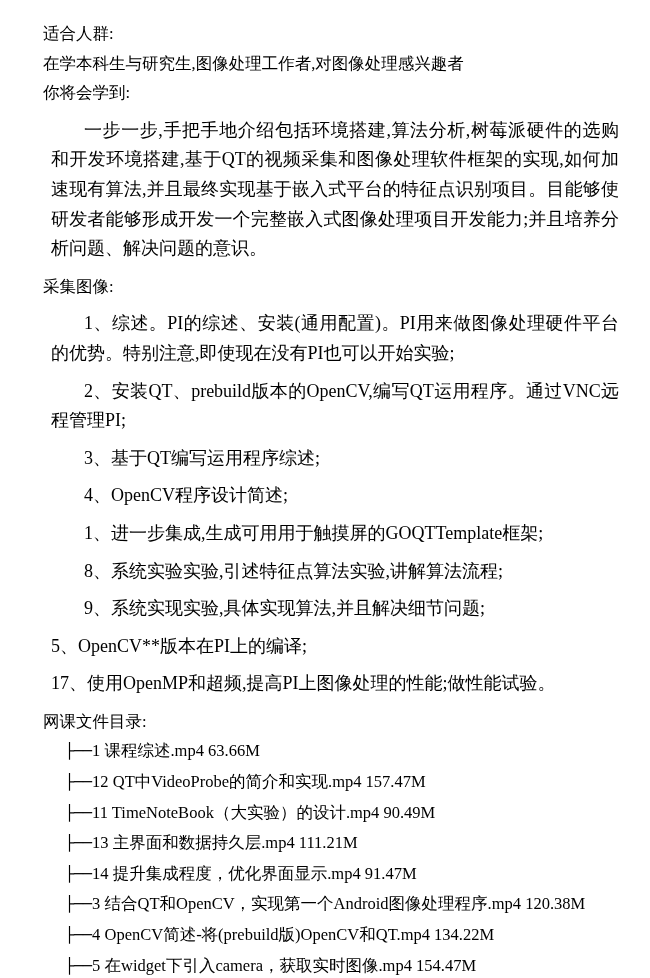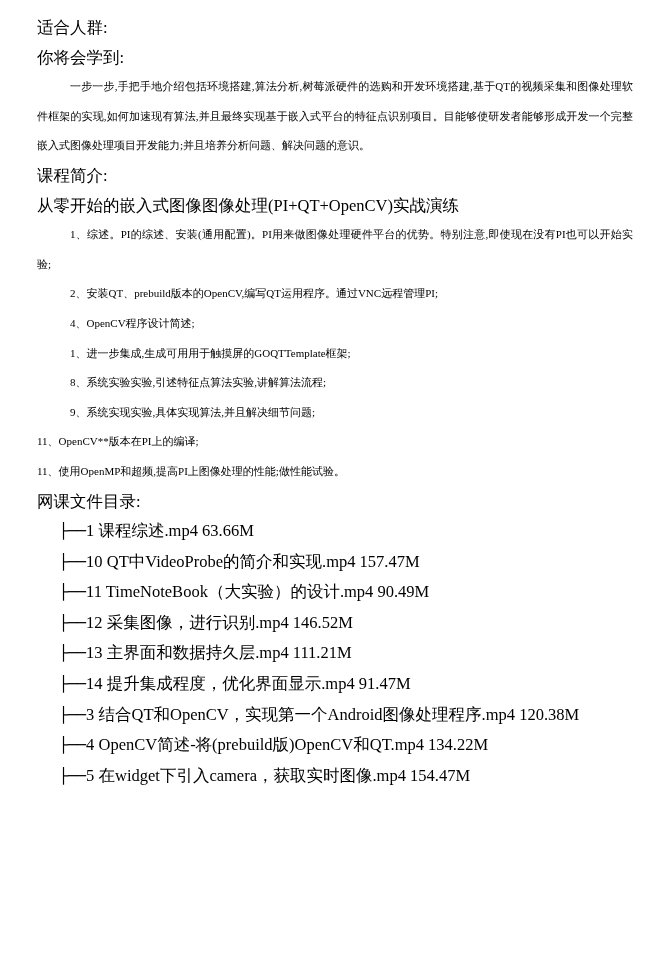--- a/index.html
+++ b/index.html
@@ -11,41 +11,41 @@
     width: 650px;
     height: 978px;
     font-family: "Liberation Serif", "DejaVu Serif", serif;
     color: #000000;
     overflow: hidden;
   }
   .page {
     width: 650px;
     height: 978px;
     position: relative;
-    padding: 3px;
+    padding: 9px;
     box-sizing: border-box;
     border-radius: 21px;
   }
   .content {
     padding: 10px 14px 0 34px;
     box-sizing: border-box;
   }
   .line {
     font-size: 16.5px;
     line-height: 29.6px;
     white-space: pre;
     letter-spacing: 0px;
   }
   .para {
-    font-size: 11px;
+    font-size: 18px;
     line-height: 29.6px;
     text-indent: 33px;
     text-align: justify;
     text-justify: inter-ideograph;
-    margin: 0;
+    margin: 8px;
   }
   .noindent {
     text-indent: 0;
   }
   .toc-line {
     font-size: 16.5px;
     line-height: 29.6px;
     white-space: pre;
     padding-left: 22px;
   }
@@ -54,42 +54,42 @@
     font-size: 15px;
   }
 </style>
 </head>
 <body>
 
 <div class="page">
   <div class="content">
 
     <div class="line">适合人群:</div>
+    <div class="line">在学本科生与研究生,图像处理工作者,对图像处理感兴趣者</div>
 
     <div class="line">你将会学到:</div>
     <p class="para">一步一步,手把手地介绍包括环境搭建,算法分析,树莓派硬件的选购和开发环境搭建,基于QT的视频采集和图像处理软件框架的实现,如何加速现有算法,并且最终实现基于嵌入式平台的特征点识别项目。目能够使研发者能够形成开发一个完整嵌入式图像处理项目开发能力;并且培养分析问题、解决问题的意识。</p>
 
-    <div class="line">课程简介:</div>
-    <div class="line">从零开始的嵌入式图像图像处理(PI+QT+OpenCV)实战演练</div>
+    <div class="line">采集图像:</div>
 
     <p class="para">1、综述。PI的综述、安装(通用配置)。PI用来做图像处理硬件平台的优势。特别注意,即使现在没有PI也可以开始实验;</p>
     <p class="para">2、安装QT、prebuild版本的OpenCV,编写QT运用程序。通过VNC远程管理PI;</p>
+    <p class="para">3、基于QT编写运用程序综述;</p>
     <p class="para">4、OpenCV程序设计简述;</p>
     <p class="para">1、进一步集成,生成可用用于触摸屏的GOQTTemplate框架;</p>
     <p class="para">8、系统实验实验,引述特征点算法实验,讲解算法流程;</p>
     <p class="para">9、系统实现实验,具体实现算法,并且解决细节问题;</p>
-    <p class="para noindent">11、OpenCV**版本在PI上的编译;</p>
-    <p class="para noindent">11、使用OpenMP和超频,提高PI上图像处理的性能;做性能试验。</p>
+    <p class="para noindent">5、OpenCV**版本在PI上的编译;</p>
+    <p class="para noindent">17、使用OpenMP和超频,提高PI上图像处理的性能;做性能试验。</p>
 
     <div class="line">网课文件目录:</div>
 
     <div class="toc-line"><span class="tree">├──</span><span>1 课程综述.mp4 63.66M</span></div>
-    <div class="toc-line"><span class="tree">├──</span><span>10 QT中VideoProbe的简介和实现.mp4 157.47M</span></div>
+    <div class="toc-line"><span class="tree">├──</span><span>12 QT中VideoProbe的简介和实现.mp4 157.47M</span></div>
     <div class="toc-line"><span class="tree">├──</span><span>11 TimeNoteBook（大实验）的设计.mp4 90.49M</span></div>
-    <div class="toc-line"><span class="tree">├──</span><span>12 采集图像，进行识别.mp4 146.52M</span></div>
     <div class="toc-line"><span class="tree">├──</span><span>13 主界面和数据持久层.mp4 111.21M</span></div>
     <div class="toc-line"><span class="tree">├──</span><span>14 提升集成程度，优化界面显示.mp4 91.47M</span></div>
     <div class="toc-line"><span class="tree">├──</span><span>3 结合QT和OpenCV，实现第一个Android图像处理程序.mp4 120.38M</span></div>
     <div class="toc-line"><span class="tree">├──</span><span>4 OpenCV简述-将(prebuild版)OpenCV和QT.mp4 134.22M</span></div>
     <div class="toc-line"><span class="tree">├──</span><span>5 在widget下引入camera，获取实时图像.mp4 154.47M</span></div>
 
   </div>
 </div>
 
 </body></html>

